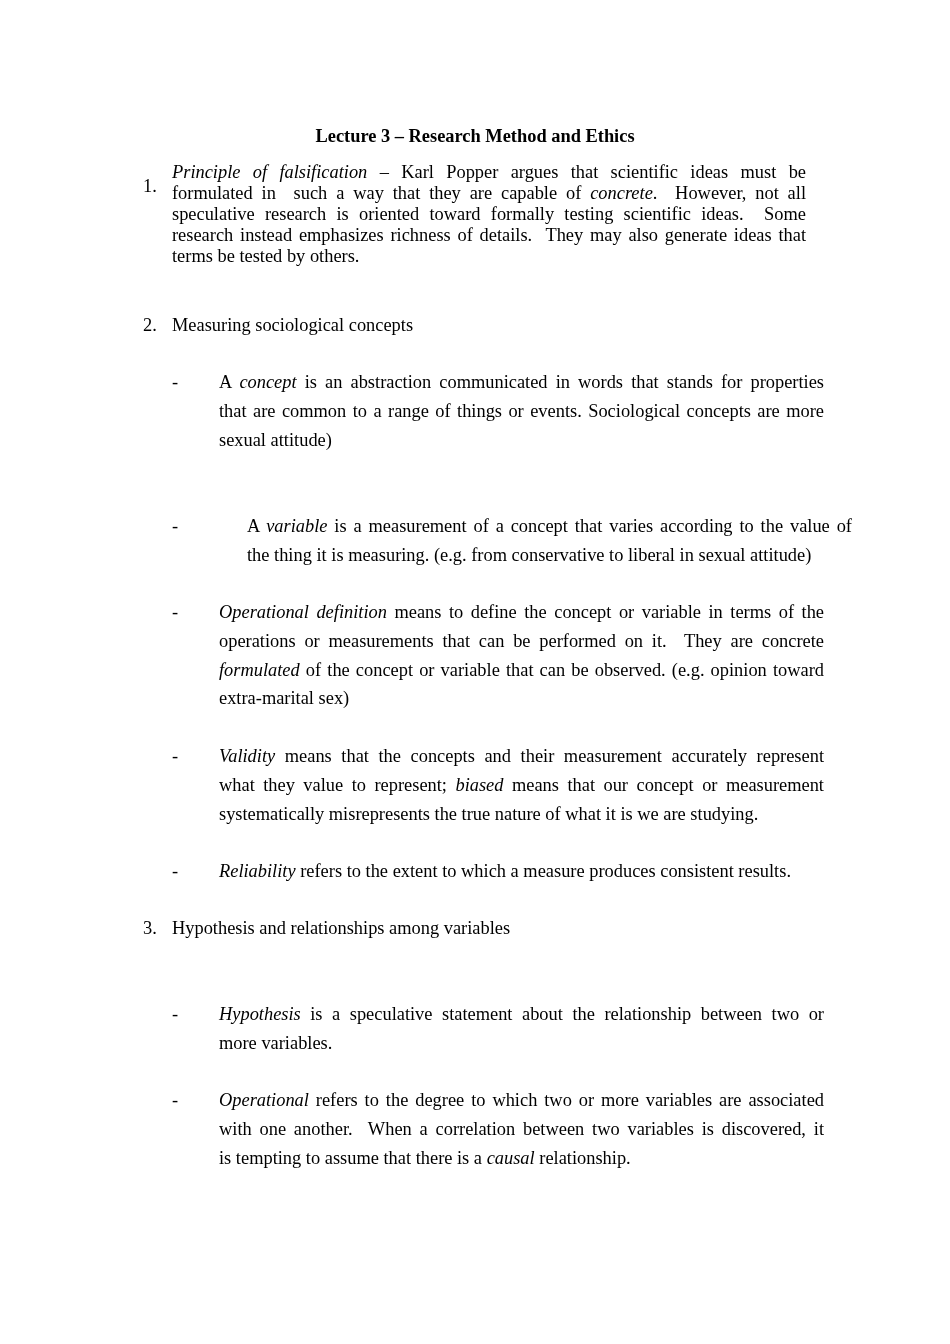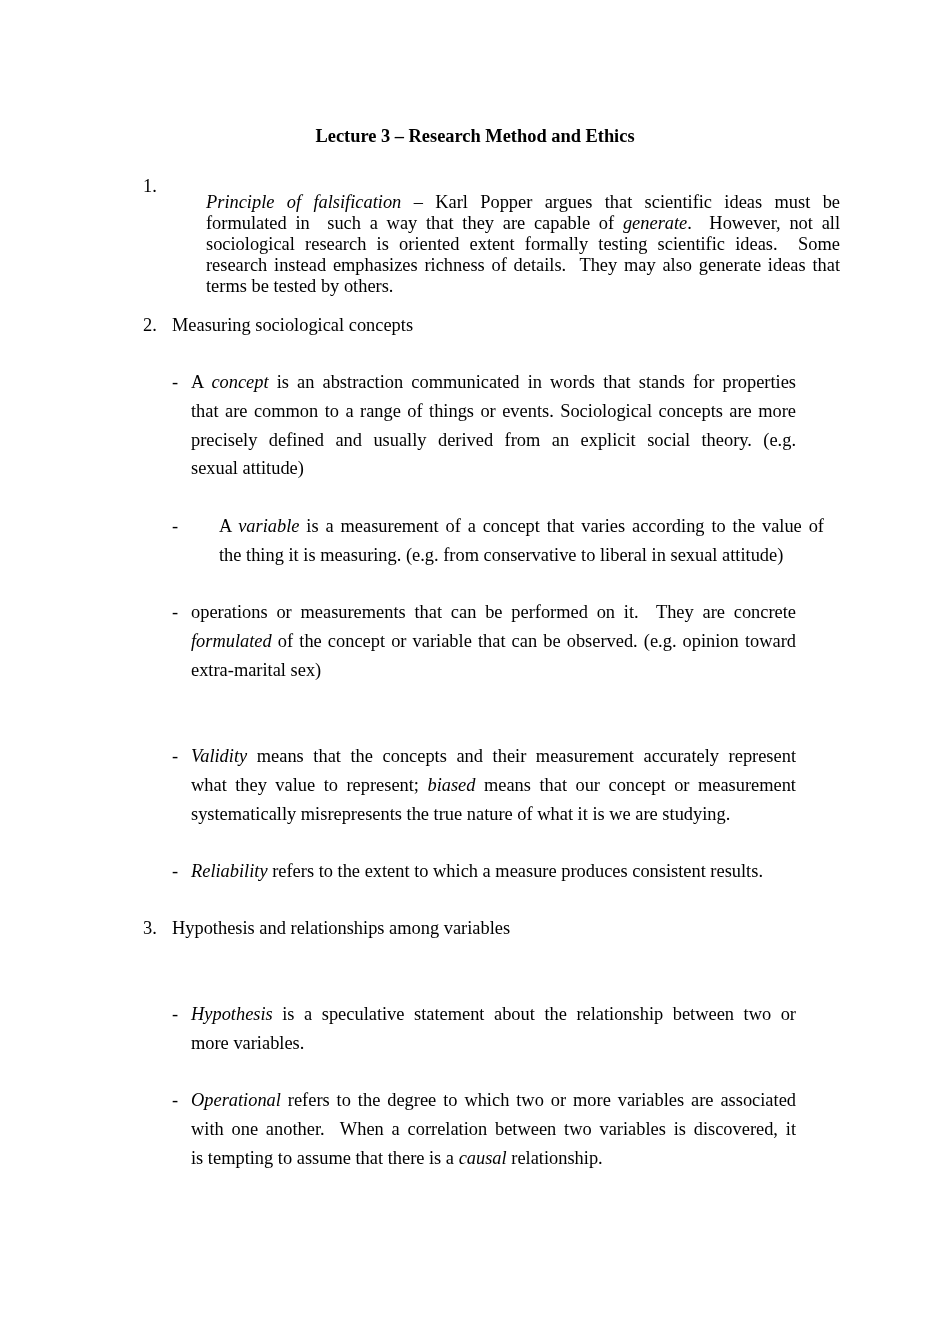--- a/index.html
+++ b/index.html
@@ -4,62 +4,62 @@
 <style>
   html, body { margin: 0; padding: 0; background: #ffffff; }
   body { width: 950px; height: 1344px; position: relative; overflow: hidden;
          font-family: "Liberation Serif", serif; color: #000; font-size: 18.4px; }
   .page { position: absolute; left: 0; top: 0; width: 792px; height: 1344px; }
   .title { position: absolute; top: 125px; left: 0; width: 950px; text-align: center;
            font-weight: bold; font-size: 18.4px; line-height: 22px; }
   .num { position: absolute; left: 143px; width: 28px; }
   .dash { position: absolute; left: 172px; width: 20px; }
   .block { position: absolute; left: 172px; width: 634px; }
-  .sub { position: absolute; left: 191px; width: 605px; font-family: Liberation Serif, serif; }
+  .sub { position: absolute; left: 219px; width: 605px; font-family: Liberation Serif, serif; }
   .ln { display: block; white-space: pre; text-align: justify; text-align-last: justify; height: 21px; line-height: 21px; }
   .sub .ln { height: 28.8px; line-height: 28.8px; }
   .ln.last { text-align-last: left; }
   .ln span { white-space: pre; }
   .i { font-style: italic; }
   .hd { position: absolute; left: 172px; line-height: 21px; }
 </style>
 </head>
 <body>
 
 <div class="page">
   <div class="title">Lecture 3 – Research Method and Ethics</div>
 
   <div class="num" style="top:176px;">1.</div>
-  <div class="block" style="top:192px;margin-left:34px;">
+  <div class="block" style="top:162px;">
       <span class="ln"><span class="i">Principle of falsification</span><span> – Karl Popper argues that scientific ideas must be</span></span>
-      <span class="ln"><span>formulated in  such a way that they are capable of </span><span class="i">generate</span><span>.  However, not all</span></span>
-      <span class="ln"><span>sociological research is oriented extent formally testing scientific ideas.  Some</span></span>
+      <span class="ln"><span>formulated in  such a way that they are capable of </span><span class="i">concrete</span><span>.  However, not all</span></span>
+      <span class="ln"><span>speculative research is oriented toward formally testing scientific ideas.  Some</span></span>
       <span class="ln"><span>research instead emphasizes richness of details.  They may also generate ideas that</span></span>
       <span class="ln last"><span>terms be tested by others.</span></span>
     </div>
 
   <div class="num" style="top:315px;">2.</div>
   <div class="hd" style="top:315px;">Measuring sociological concepts</div>
 
   <div class="dash" style="top:368px;line-height:28.8px;">-</div>
   <div class="sub" style="top:368px;">
       <span class="ln"><span>A </span><span class="i">concept</span><span> is an abstraction communicated in words that stands for properties</span></span>
       <span class="ln"><span>that are common to a range of things or events. Sociological concepts are more</span></span>
-      <span class="ln"><span>precisely defined and usually derived from an explicit social theory. (e.g.</span></span>
       <span class="ln last"><span>sexual attitude)</span></span>
     </div>
 
   <div class="dash" style="top:512px;line-height:28.8px;">-</div>
   <div class="sub" style="top:512px;margin-left:28px;">
       <span class="ln"><span>A </span><span class="i">variable</span><span> is a measurement of a concept that varies according to the value of</span></span>
       <span class="ln last"><span>the thing it is measuring. (e.g. from conservative to liberal in sexual attitude)</span></span>
     </div>
 
   <div class="dash" style="top:598px;line-height:28.8px;">-</div>
   <div class="sub" style="top:598px;">
+      <span class="ln"><span class="i">Operational definition</span><span> means to define the concept or variable in terms of the</span></span>
       <span class="ln"><span>operations or measurements that can be performed on it.  They are concrete</span></span>
       <span class="ln"><span class="i">formulated</span><span> of the concept or variable that can be observed. (e.g. opinion toward</span></span>
       <span class="ln last"><span>extra-marital sex)</span></span>
     </div>
 
   <div class="dash" style="top:742px;line-height:28.8px;">-</div>
   <div class="sub" style="top:742px;">
       <span class="ln"><span class="i">Validity</span><span> means that the concepts and their measurement accurately represent</span></span>
       <span class="ln"><span>what they value to represent; </span><span class="i">biased</span><span> means that our concept or measurement</span></span>
       <span class="ln last"><span>systematically misrepresents the true nature of what it is we are studying.</span></span>

